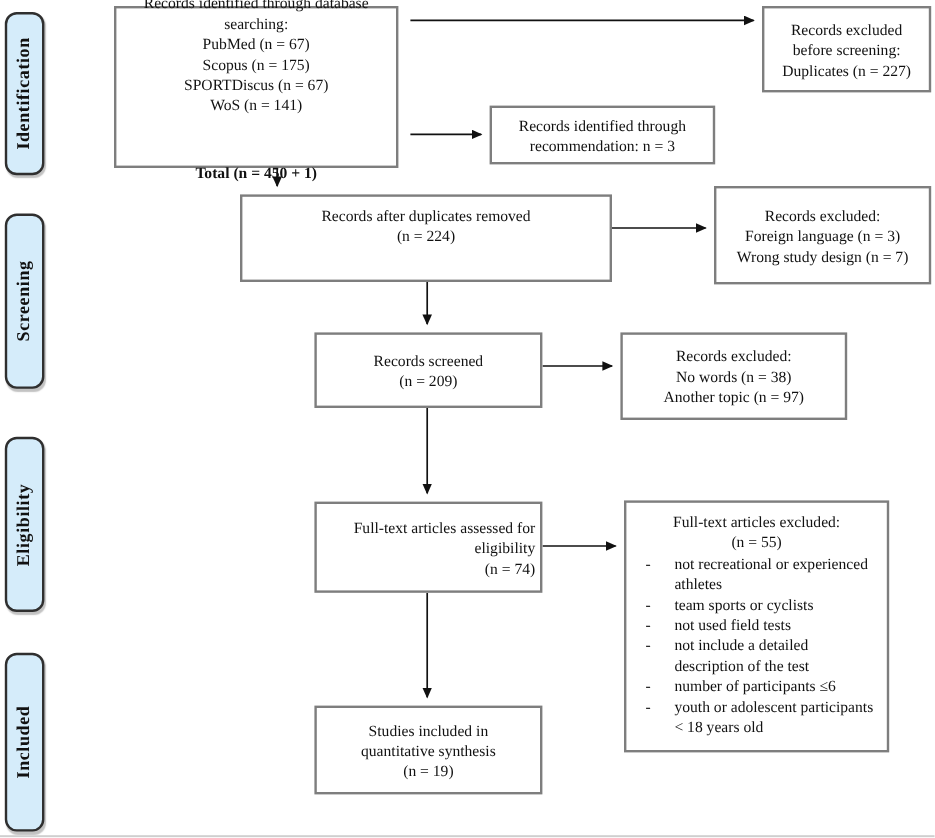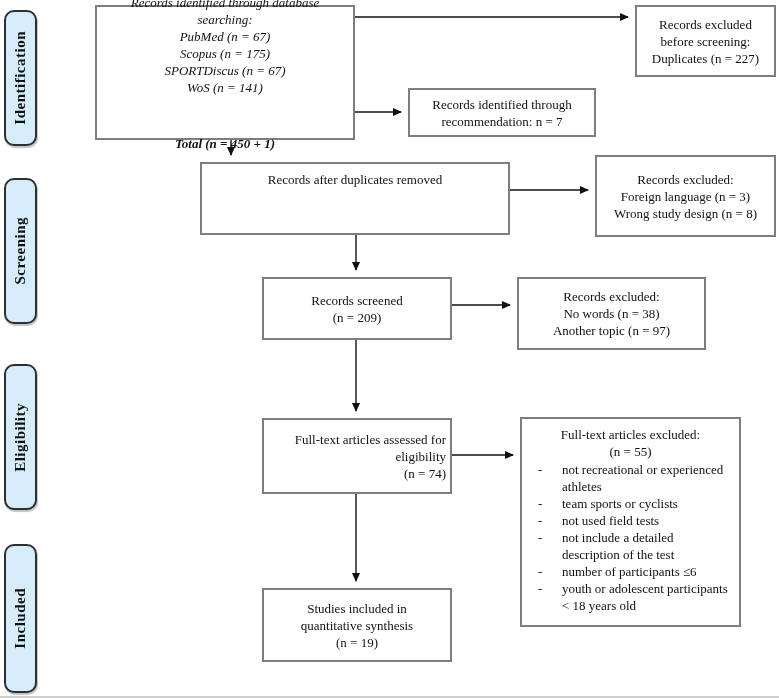--- a/index.html
+++ b/index.html
@@ -67,21 +67,21 @@
   <div class="sidebar-item" style="top:178px; height:146px;">
     <span class="vlabel">Screening</span>
   </div>
   <div class="sidebar-item" style="top:364px; height:146px;">
     <span class="vlabel">Eligibility</span>
   </div>
   <div class="sidebar-item" style="top:544px; height:149px;">
     <span class="vlabel">Included</span>
   </div>
 
-  <div class="box" style="left:95px; top:5px; width:260px; height:135px;font-style:italic;">
+  <div class="box" style="left:95px; top:5px; width:237px; height:135px;">
     <div>
         <div>Records identified through database</div>
         <div>searching:</div>
         <div>PubMed (n = 67)</div>
         <div>Scopus (n = 175)</div>
         <div>SPORTDiscus (n = 67)</div>
         <div>WoS (n = 141)</div>
       </div>
     <div class="bold-line">Total (n = 450 + 1)</div>
   </div>
@@ -90,35 +90,36 @@
     <div>
         <div>Records excluded</div>
         <div>before screening:</div>
         <div>Duplicates (n = 227)</div>
       </div>
   </div>
 
   <div class="box" style="left:408px; top:88px; width:188px; height:49px;">
     <div>
         <div>Records identified through</div>
-        <div>recommendation: n = 7</div>
+        <div>recommendation: n = 3</div>
       </div>
   </div>
 
   <div class="box top" style="left:200px; top:162px; width:310px; height:73px;">
     <div>
         <div>Records after duplicates removed</div>
+        <div>(n = 224)</div>
       </div>
   </div>
 
   <div class="box" style="left:595px; top:155px; width:181px; height:82px;">
     <div>
         <div>Records excluded:</div>
         <div>Foreign language (n = 3)</div>
-        <div>Wrong study design (n = 8)</div>
+        <div>Wrong study design (n = 7)</div>
       </div>
   </div>
 
   <div class="box" style="left:262px; top:277px; width:190px; height:63px;align-items:center;">
     <div>
         <div>Records screened</div>
         <div>(n = 209)</div>
       </div>
   </div>
 

